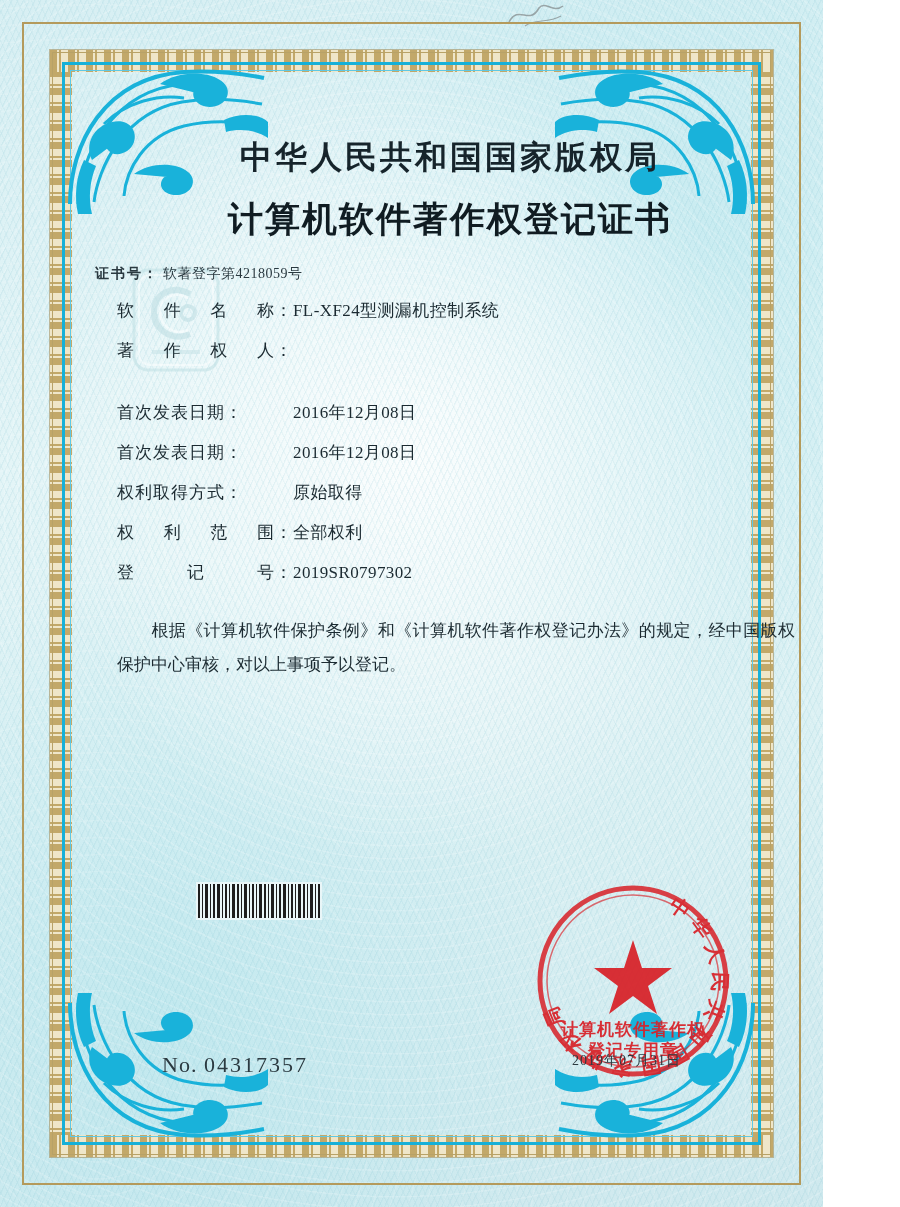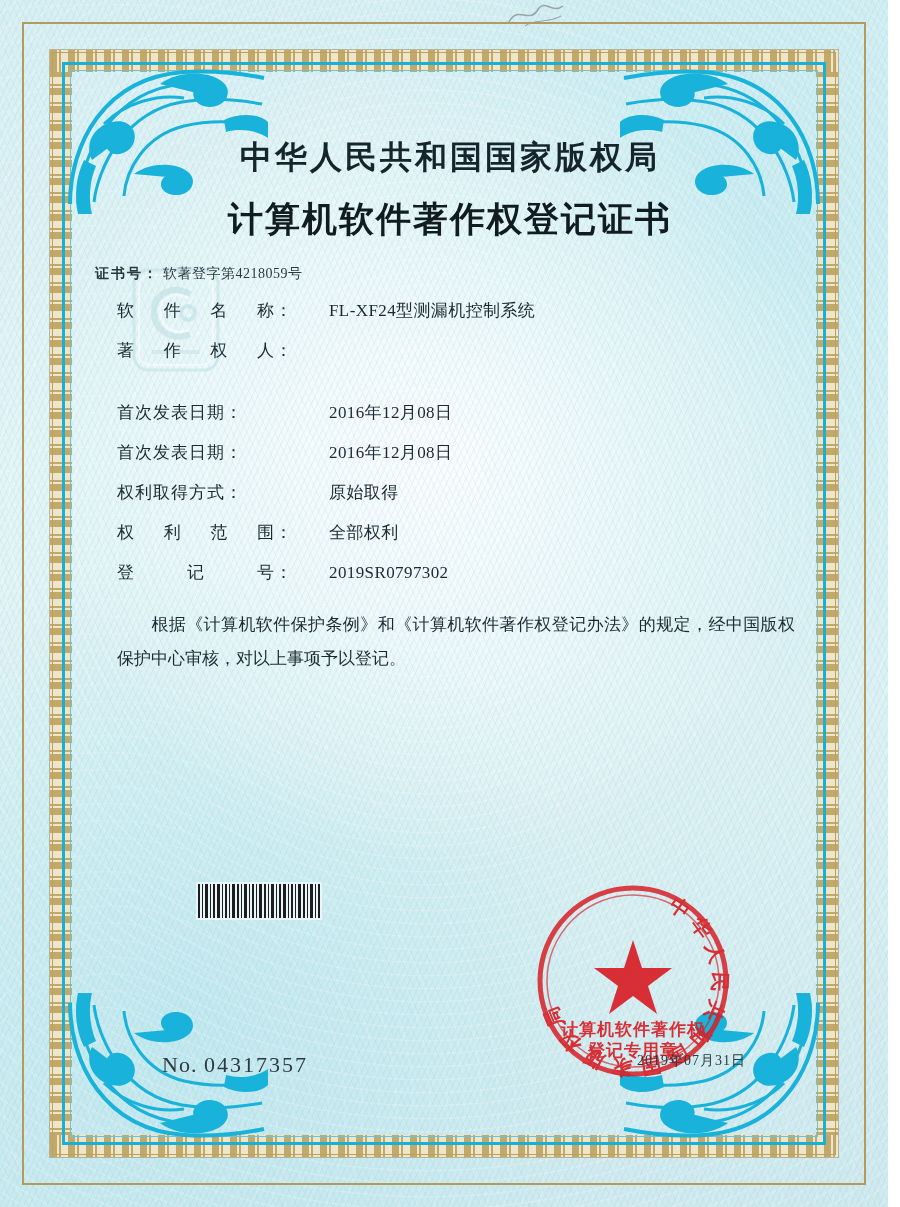--- a/index.html
+++ b/index.html
@@ -5,21 +5,21 @@
   html, body {
     margin: 0;
     padding: 0;
     background: #ffffff;
   }
   body {
     font-family: "Liberation Serif", serif;
   }
   .page {
     position: relative;
-    width: 888px;
+    width: 823px;
     height: 1207px;
     overflow: hidden;
     background: #7dd3fc;
   }
 
   
   .bg-wash {
     position: absolute;
     inset: 0;
     background:
@@ -155,27 +155,26 @@
   }
   .field .label.spread {
     display: flex;
     justify-content: space-between;
     width: 176px;
   }
   .field .label.spread > span { display: inline-block; }
   .field .value {
     flex: 1;
     letter-spacing: 0.4px;
-    margin-left: 36px;
   }
   .field .value .l2 { display: block; margin-top: 4px; }
   .gap-lg { height: 22px; }
 
   .para {
-    margin-top: 24px;
+    margin-top: 30px;
     font-size: 17px;
     line-height: 2.0;
     color: #1b2a31;
     padding-left: 22px;
     padding-right: 10px;
     text-align: justify;
   }
   .para .indent { display: inline-block; width: 34px; }
 
   

